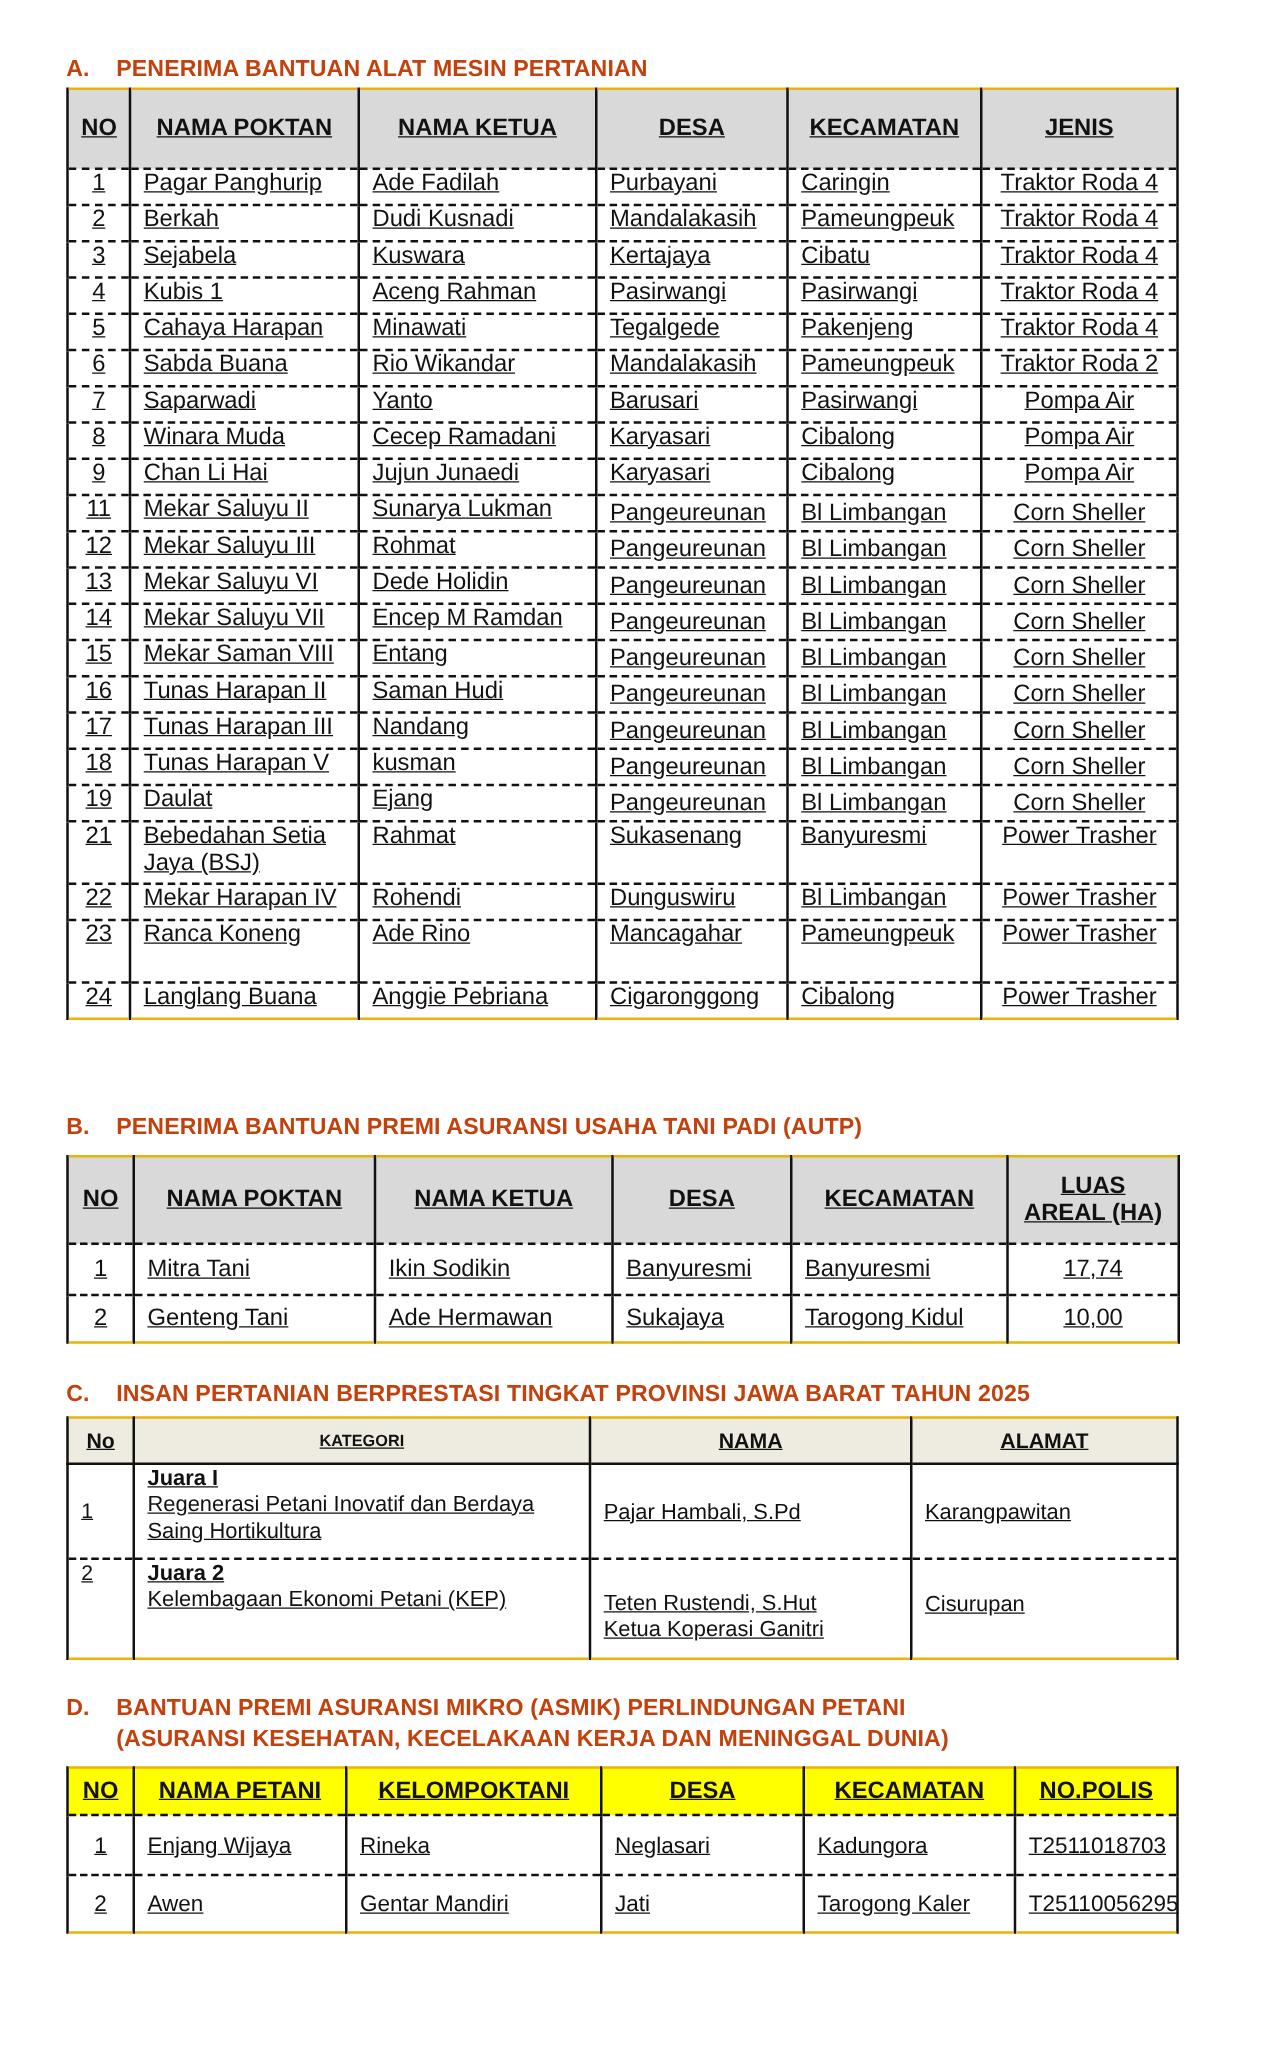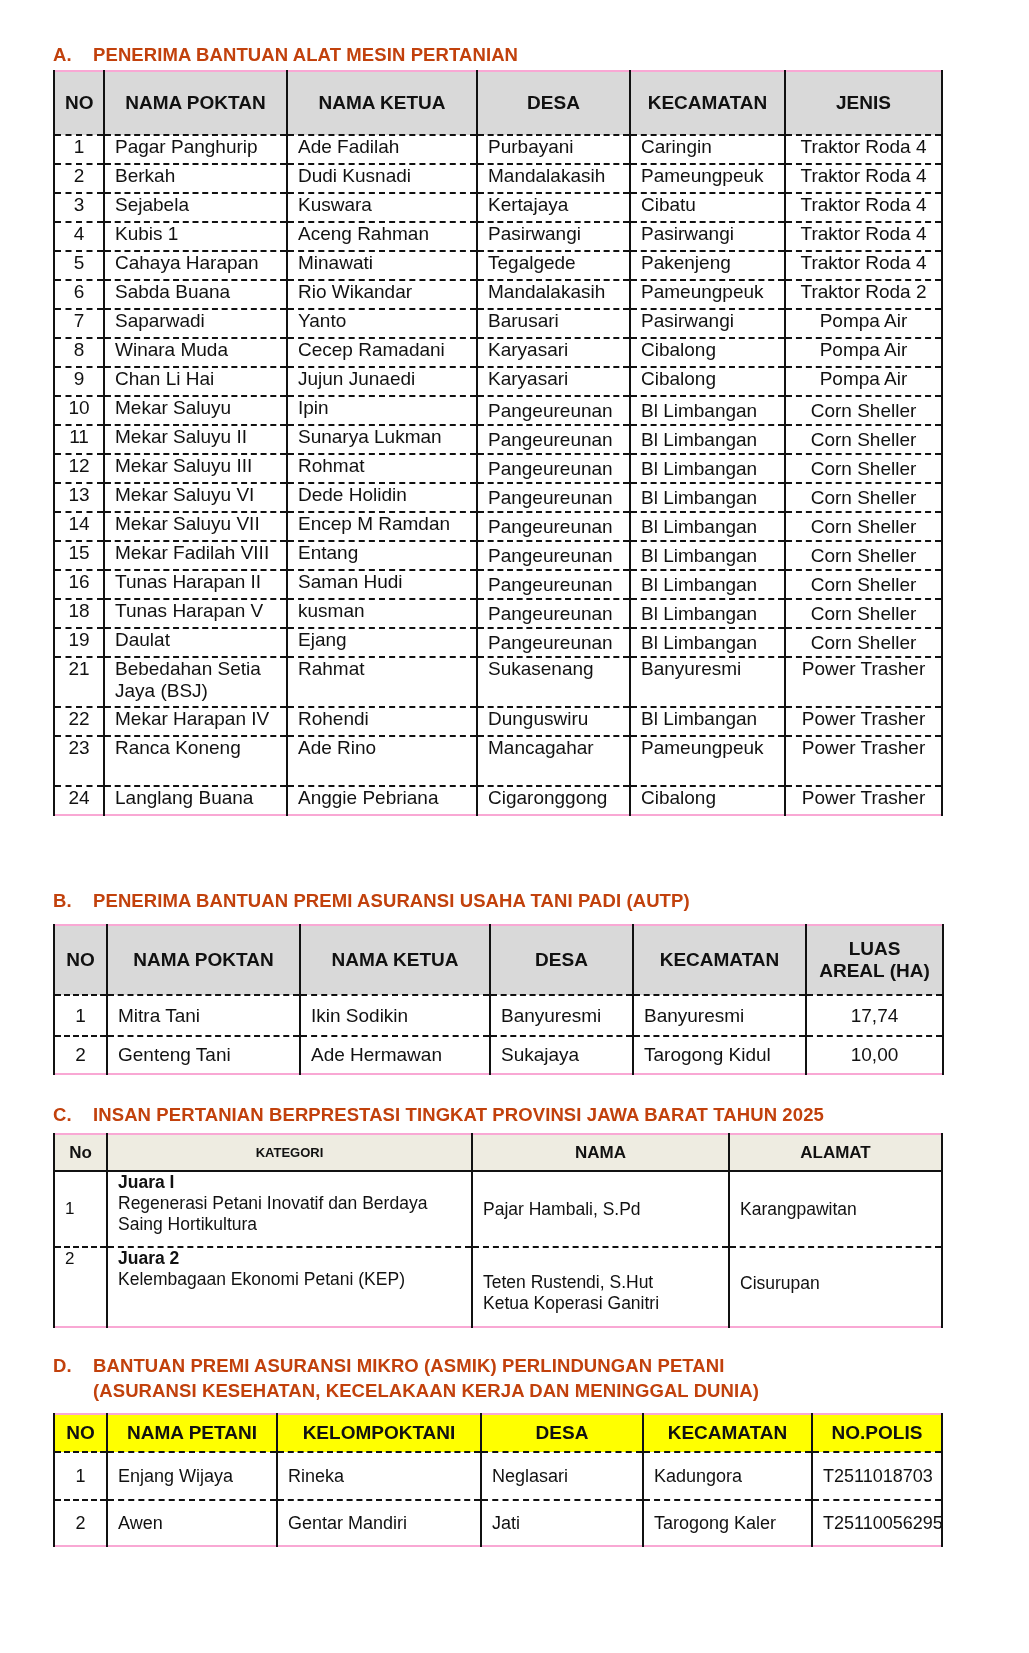--- a/index.html
+++ b/index.html
@@ -1,21 +1,21 @@
 <!DOCTYPE html>
 <html><head>
 <meta charset="utf-8">
 <style>
   * { box-sizing: border-box; margin: 0; padding: 0; }
   html, body { width: 1029px; height: 1653px; background: #ffffff; }
   body { font-family: "Liberation Sans", sans-serif; color: #111; position: relative; overflow: hidden; }
   .sec-title { position: absolute; left: 53px; font-weight: bold; font-size: 18.5px; letter-spacing: 0.1px; color: #c2410c; line-height: 22px; }
   .sec-title .lbl { display: inline-block; width: 40px; }
   .sec-title .sub { display: block; padding-left: 40px; }
-  table { position: absolute; border-collapse: collapse; table-layout: fixed; border: 2px solid #f9a8d4; }
+  table { position: absolute; border-collapse: collapse; table-layout: fixed; border: 2px solid #eab308; text-decoration: underline; }
   th, td { border-left: 2px solid #111; border-right: 2px solid #111; font-size: 19px; line-height: 22px; vertical-align: top; padding: 0 10px; white-space: nowrap; }
   th { font-weight: bold; text-align: center; vertical-align: middle; border-bottom: 2px dashed #111; }
   td { border-bottom: 2px dashed #111; }
   tr:last-child td { border-bottom: none; }
   td.c { text-align: center; }
   .gray th { background: #d9d9d9; }
   .beige th { background: #eeece1; border-bottom: 2px solid #111; }
   .yellow th { background: #ffff00; }
   td.wrap { white-space: normal; }
   .b { font-weight: bold; display: block; }
@@ -113,28 +113,20 @@
       </tr>
       <tr style="height: 29px;">
         <td class="c">9</td>
         <td class="wrap">Chan Li Hai</td>
         <td>Jujun Junaedi</td>
         <td>Karyasari</td>
         <td>Cibalong</td>
         <td class="c">Pompa Air</td>
       </tr>
       <tr style="height: 29px;">
-        <td class="c">10</td>
-        <td class="wrap">Mekar Saluyu</td>
-        <td>Ipin</td>
-        <td style="padding-top: 3px;">Pangeureunan</td>
-        <td style="padding-top: 3px;">Bl Limbangan</td>
-        <td class="c" style="padding-top: 3px;">Corn Sheller</td>
-      </tr>
-      <tr style="height: 29px;">
         <td class="c">11</td>
         <td class="wrap">Mekar Saluyu II</td>
         <td>Sunarya Lukman</td>
         <td style="padding-top: 3px;">Pangeureunan</td>
         <td style="padding-top: 3px;">Bl Limbangan</td>
         <td class="c" style="padding-top: 3px;">Corn Sheller</td>
       </tr>
       <tr style="height: 29px;">
         <td class="c">12</td>
         <td class="wrap">Mekar Saluyu III</td>
@@ -154,30 +146,38 @@
       <tr style="height: 29px;">
         <td class="c">14</td>
         <td class="wrap">Mekar Saluyu VII</td>
         <td>Encep M Ramdan</td>
         <td style="padding-top: 3px;">Pangeureunan</td>
         <td style="padding-top: 3px;">Bl Limbangan</td>
         <td class="c" style="padding-top: 3px;">Corn Sheller</td>
       </tr>
       <tr style="height: 29px;">
         <td class="c">15</td>
-        <td class="wrap">Mekar Fadilah VIII</td>
+        <td class="wrap">Mekar Saman VIII</td>
         <td>Entang</td>
         <td style="padding-top: 3px;">Pangeureunan</td>
         <td style="padding-top: 3px;">Bl Limbangan</td>
         <td class="c" style="padding-top: 3px;">Corn Sheller</td>
       </tr>
       <tr style="height: 29px;">
         <td class="c">16</td>
         <td class="wrap">Tunas Harapan II</td>
         <td>Saman Hudi</td>
+        <td style="padding-top: 3px;">Pangeureunan</td>
+        <td style="padding-top: 3px;">Bl Limbangan</td>
+        <td class="c" style="padding-top: 3px;">Corn Sheller</td>
+      </tr>
+      <tr style="height: 29px;">
+        <td class="c">17</td>
+        <td class="wrap">Tunas Harapan III</td>
+        <td>Nandang</td>
         <td style="padding-top: 3px;">Pangeureunan</td>
         <td style="padding-top: 3px;">Bl Limbangan</td>
         <td class="c" style="padding-top: 3px;">Corn Sheller</td>
       </tr>
       <tr style="height: 29px;">
         <td class="c">18</td>
         <td class="wrap">Tunas Harapan V</td>
         <td>kusman</td>
         <td style="padding-top: 3px;">Pangeureunan</td>
         <td style="padding-top: 3px;">Bl Limbangan</td>

